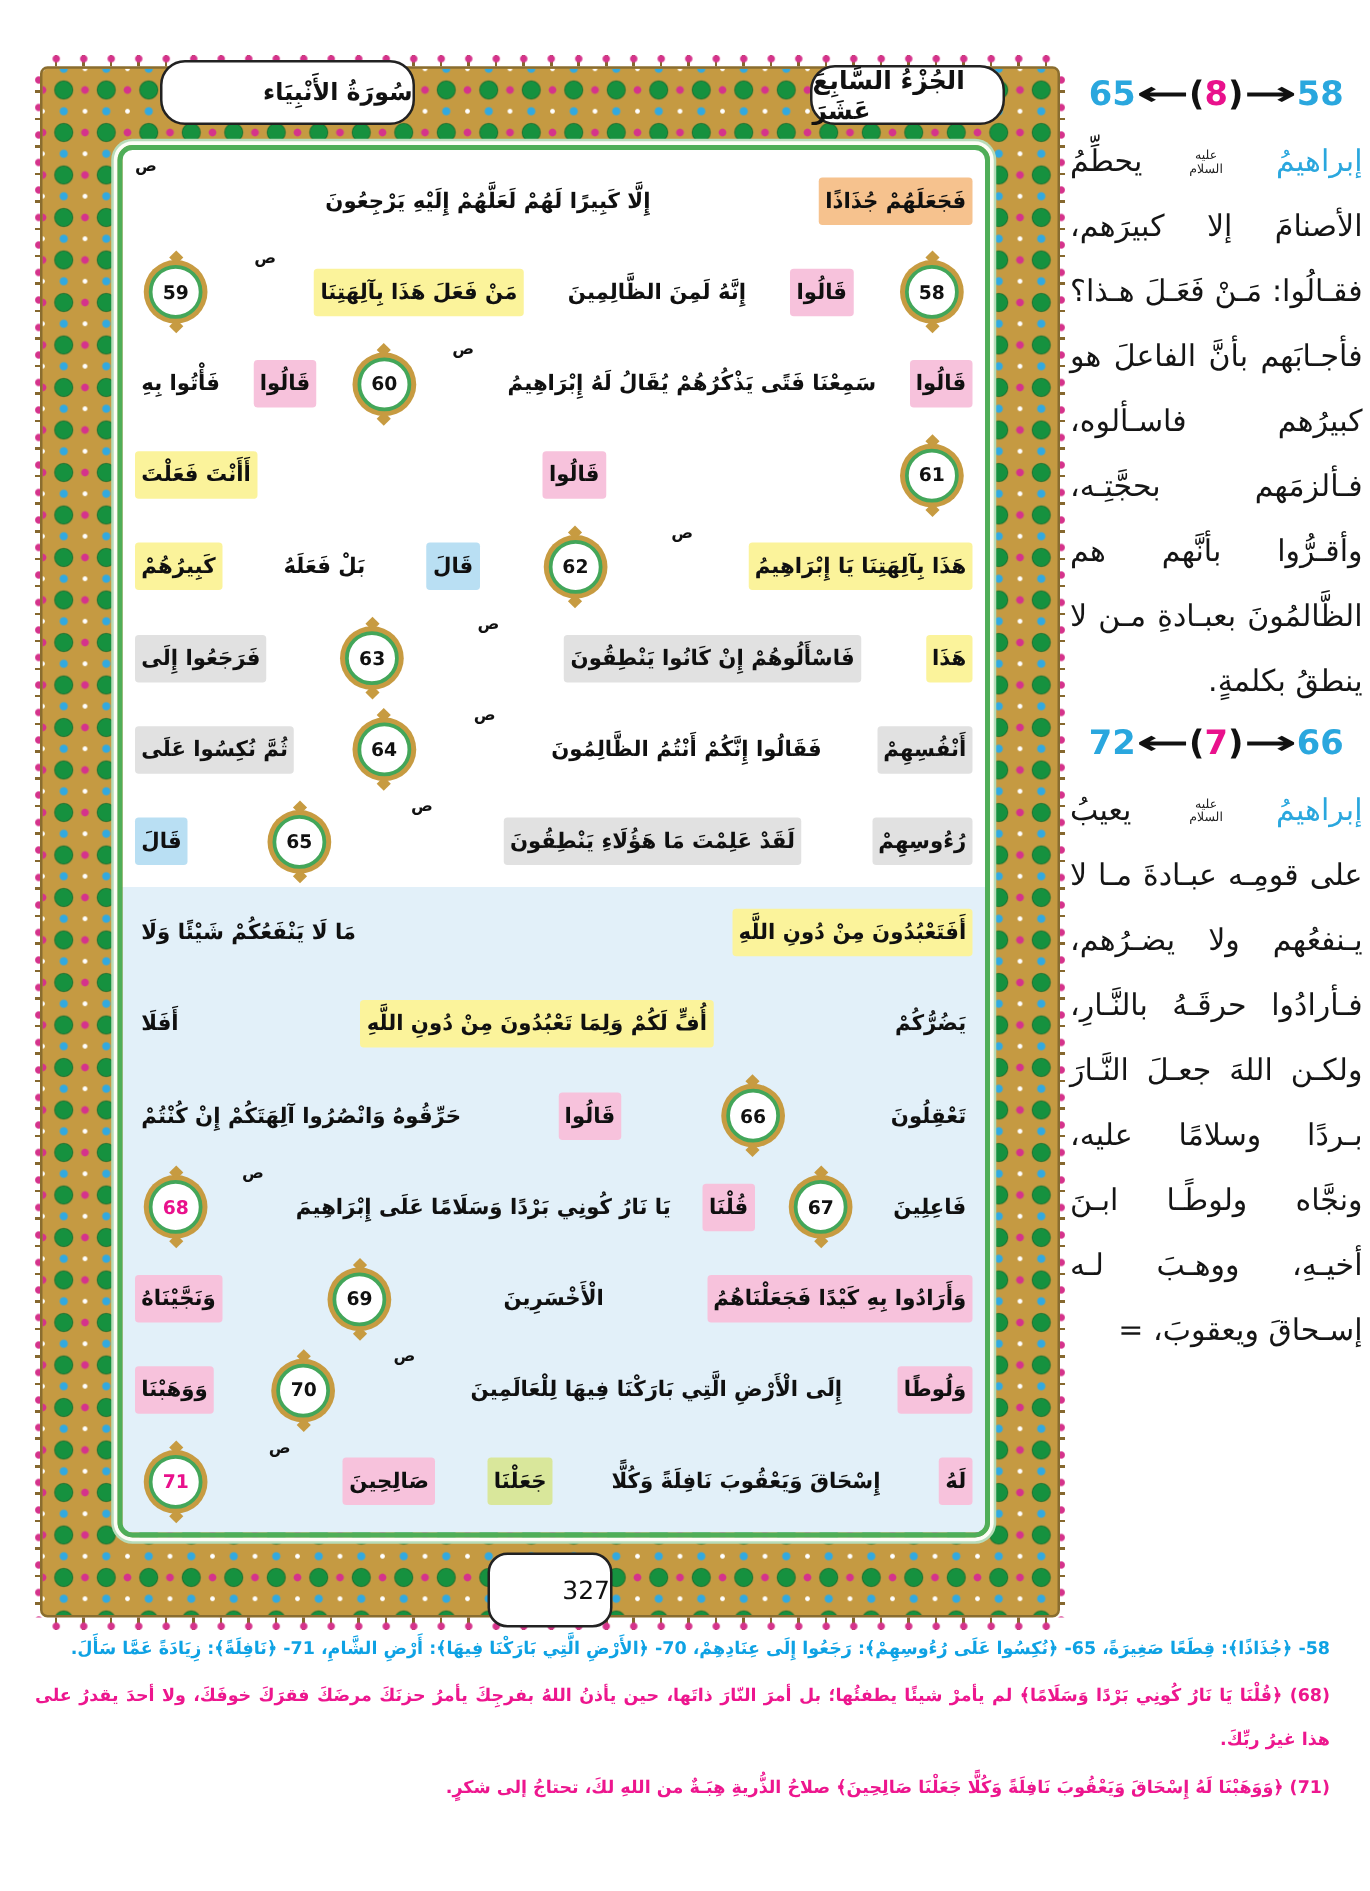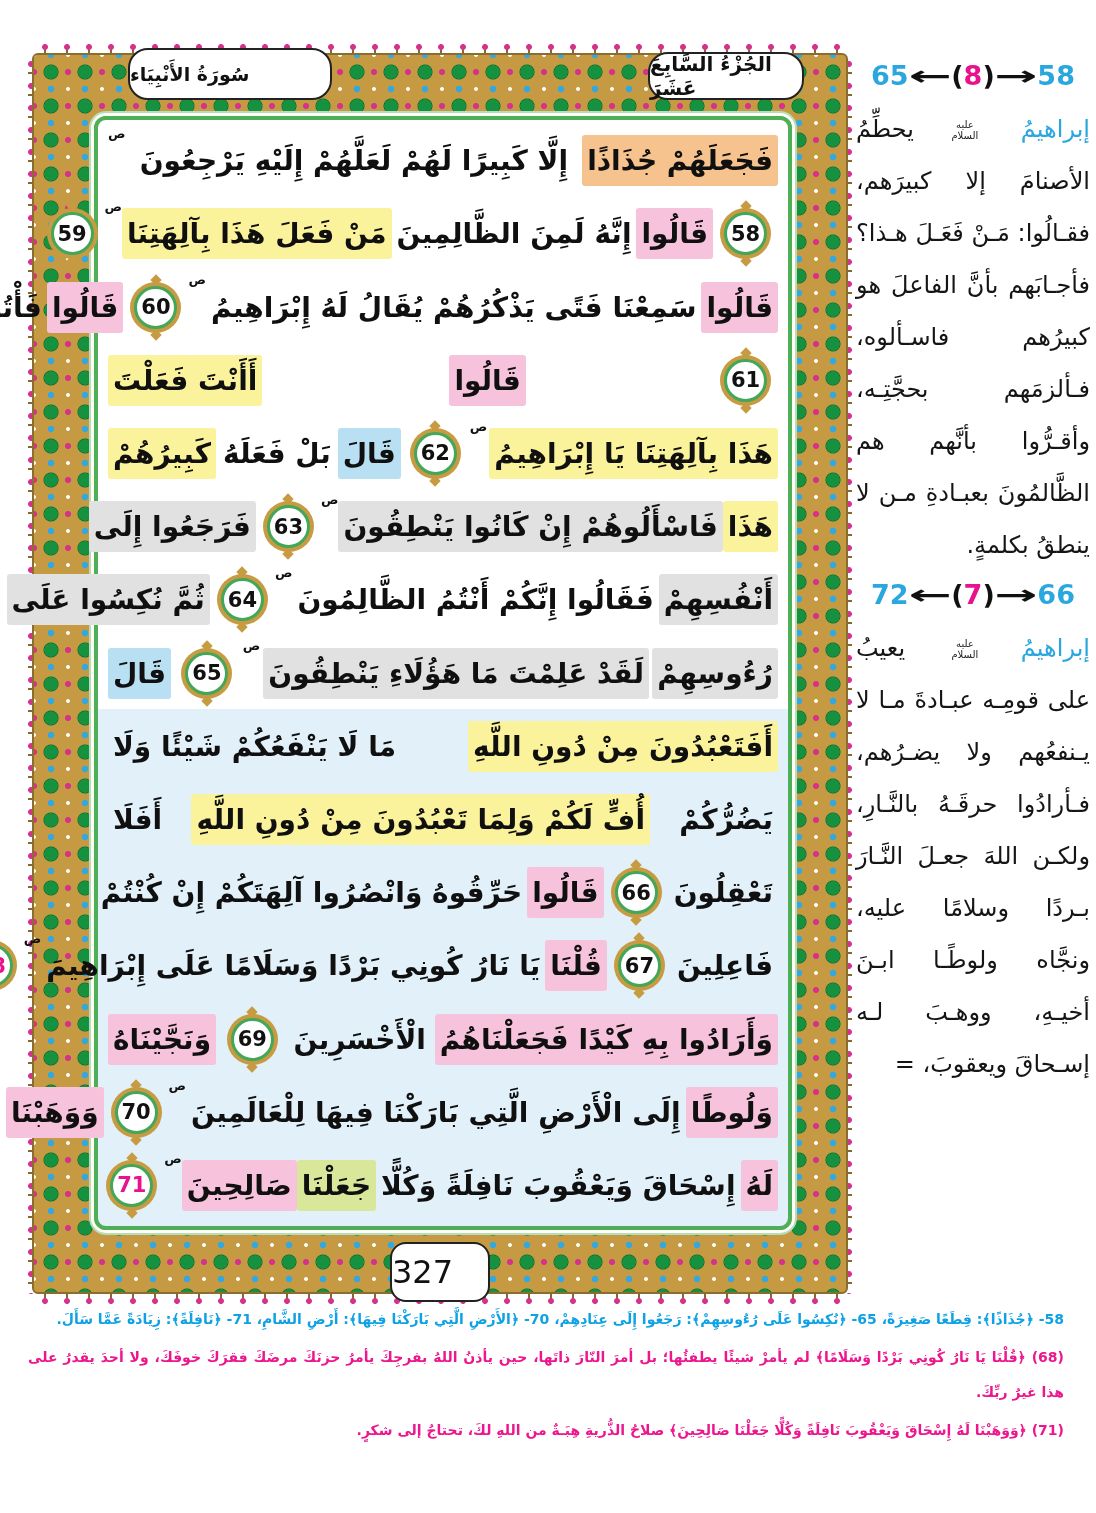--- a/index.html
+++ b/index.html
@@ -38,39 +38,39 @@
     background-position:0 0,17px 17px,17px 0,0 17px;
   }
   .inner{
     position:absolute;left:66px;top:72px;right:60px;bottom:74px;
     background:linear-gradient(180deg,#ffffff 0 53.3%,#e2f0f9 53.3% 100%);
     border:4px solid #4fae58;border-radius:12px;
     box-shadow:0 0 0 3px #fdfdf6,0 0 0 5px #b7dcb9;
   }
   .lines{position:absolute;inset:4px 10px;display:flex;flex-direction:column;}
   .qline{flex:1;display:flex;direction:rtl;justify-content:space-between;align-items:center;min-width:0;}
-  .qt{white-space:nowrap;font-weight:bold;font-size:28px;color:#101010;padding:9px 5px;border-radius:3px;text-align:right;}
+  .qt{white-space:nowrap;font-weight:bold;font-size:17px;color:#101010;padding:9px 5px;border-radius:3px;text-align:right;}
   .hl-orange{background:#f6c28e;} .hl-yellow{background:#fbf39b;}
   .hl-pink{background:#f7c2dc;}  .hl-blue{background:#b9dff3;}
   .hl-gray{background:#e1e1e1;}  .hl-green{background:#d9e79b;}
   .vm{flex:0 0 auto;width:37px;height:37px;border-radius:50%;background:#fff;
     border:3px solid #43a659;box-shadow:0 0 0 4px #c79b41;
     display:flex;align-items:center;justify-content:center;
-    font-size:21px;font-weight:bold;color:#111;margin:0 11px;position:relative;}
+    font-size:15px;font-weight:bold;color:#111;margin:0 11px;position:relative;}
   .vm::before,.vm::after{content:"";position:absolute;left:50%;width:8px;height:8px;background:#c79b41;
     transform:translateX(-50%) rotate(45deg);}
   .vm::before{top:-13px;} .vm::after{bottom:-13px;}
   .vm-m{color:#e9118c;}
   .waqf{font-size:13px;font-weight:bold;align-self:flex-start;margin-top:2px;color:#111;}
   .cart{position:absolute;background:#fff;border:2px solid #222;border-radius:20px;
-    display:flex;align-items:center;justify-content:flex-start;font-weight:bold;z-index:3;color:#111;}
+    display:flex;align-items:center;justify-content:flex-end;font-weight:bold;z-index:3;color:#111;}
   .cart-surah{left:100px;top:4px;width:200px;height:48px;font-size:19px;}
   .cart-juz{left:620px;top:8px;width:152px;height:44px;font-size:20px;}
   .cart-page{left:50%;transform:translateX(-50%);bottom:2px;width:96px;height:56px;
-    font-size:32px;border-radius:16px;font-weight:normal;}
+    font-size:20px;border-radius:16px;font-weight:normal;}
   
   .sidebar{position:absolute;left:856px;top:56px;width:234px;direction:rtl;color:#151515;}
   .range{display:flex;direction:ltr;justify-content:center;align-items:center;
     font-weight:bold;font-size:27px;margin:4px 0 12px;color:#111;}
   .range .num{color:#2aa7de;}
   .range .sec{color:#e9118c;}
   .range .arr{display:inline-block;transform:scaleX(1.9);margin:0 10px;font-weight:bold;}
   .commentary{font-size:24px;line-height:52px;text-align:justify;margin:0 0 8px;}
   .commentary .name{color:#2aa7de;margin-left:36px;}
   .hon{display:inline-block;width:36px;font-size:10px;line-height:11px;text-align:center;

